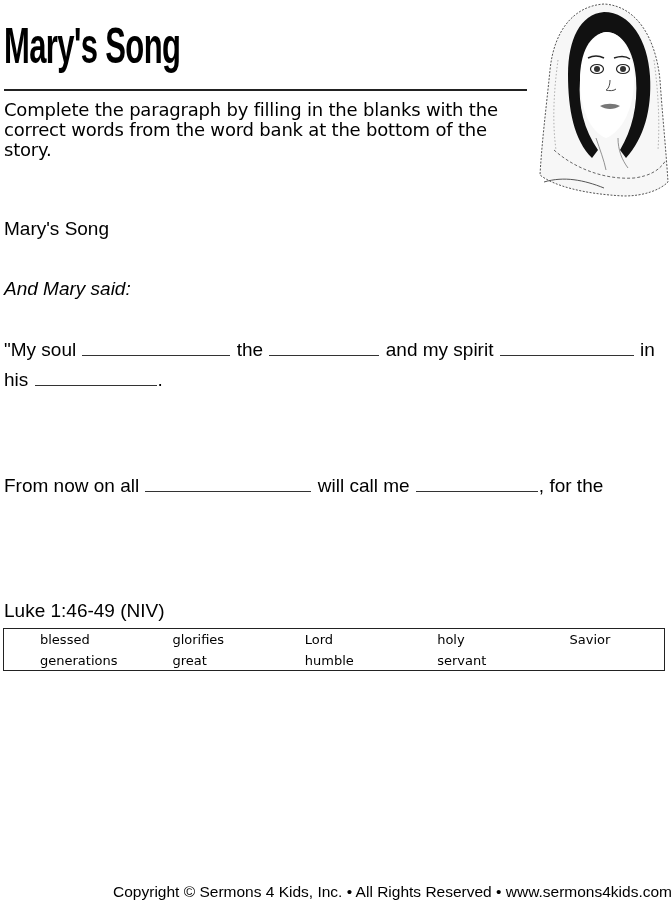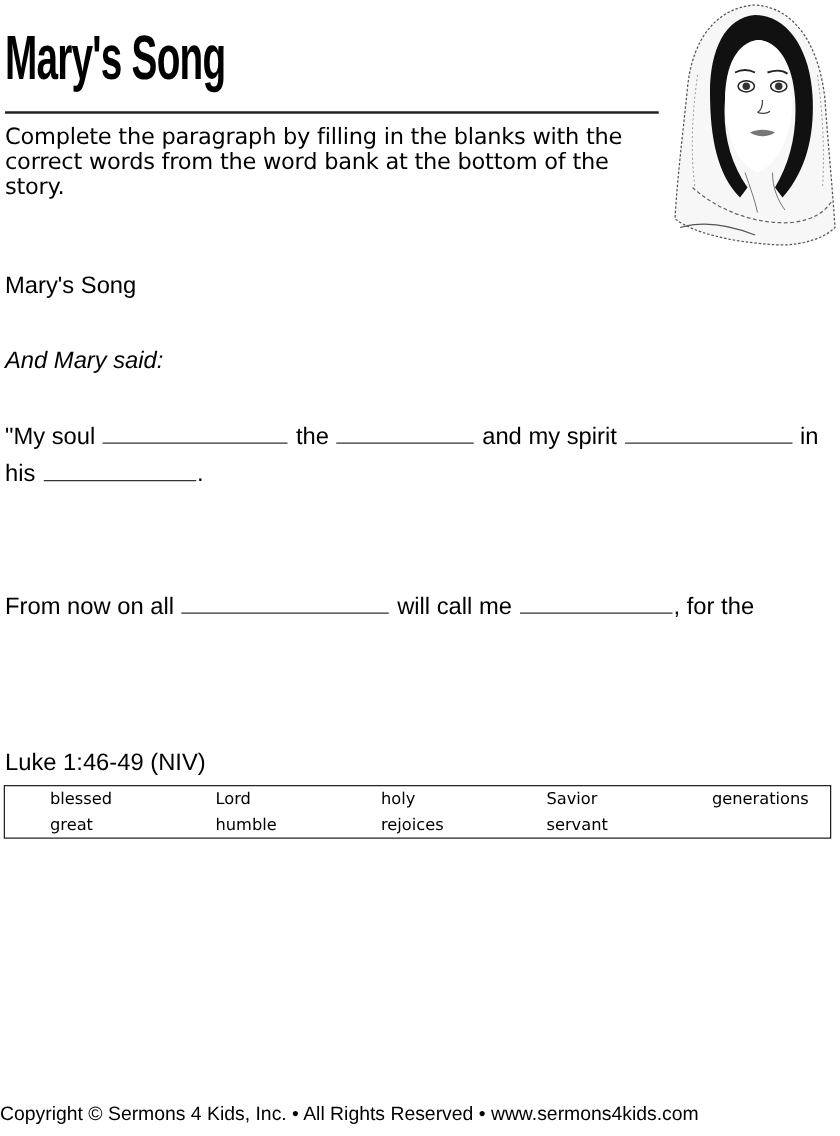--- a/index.html
+++ b/index.html
@@ -95,21 +95,21 @@
     }
     .word {
       padding-left: 36px;
       white-space: nowrap;
     }
     .footer {
       position: absolute;
       left: 0;
       top: 882px;
       width: 672px;
-      text-align: left;
+      text-align: right;
       font-family: "Liberation Sans", sans-serif;
       font-size: 15.5px;
       line-height: 20px;
       white-space: nowrap;
     }
   </style>
 </head>
 <body>
 
 <h1 class="title">Mary's Song</h1>
@@ -159,24 +159,24 @@
   <span class="line">
     <span>From now on all </span><span class="blank" style="width:166px"></span><span> will call me </span><span class="blank" style="width:122px"></span><span>, for the</span>
   </span>
 </div>
 
 <div class="body-text reference">Luke 1:46-49 (NIV)</div>
 
 <div class="wordbank">
   <div class="wordbank-grid">
     <span class="word">blessed</span>
+    <span class="word">glorifies</span>
     <span class="word">Lord</span>
     <span class="word">holy</span>
     <span class="word">Savior</span>
     <span class="word">generations</span>
     <span class="word">great</span>
     <span class="word">humble</span>
-    <span class="word">rejoices</span>
     <span class="word">servant</span>
   </div>
 </div>
 
 <div class="footer">Copyright © Sermons 4 Kids, Inc. • All Rights Reserved • www.sermons4kids.com</div>
 
 </body></html>

